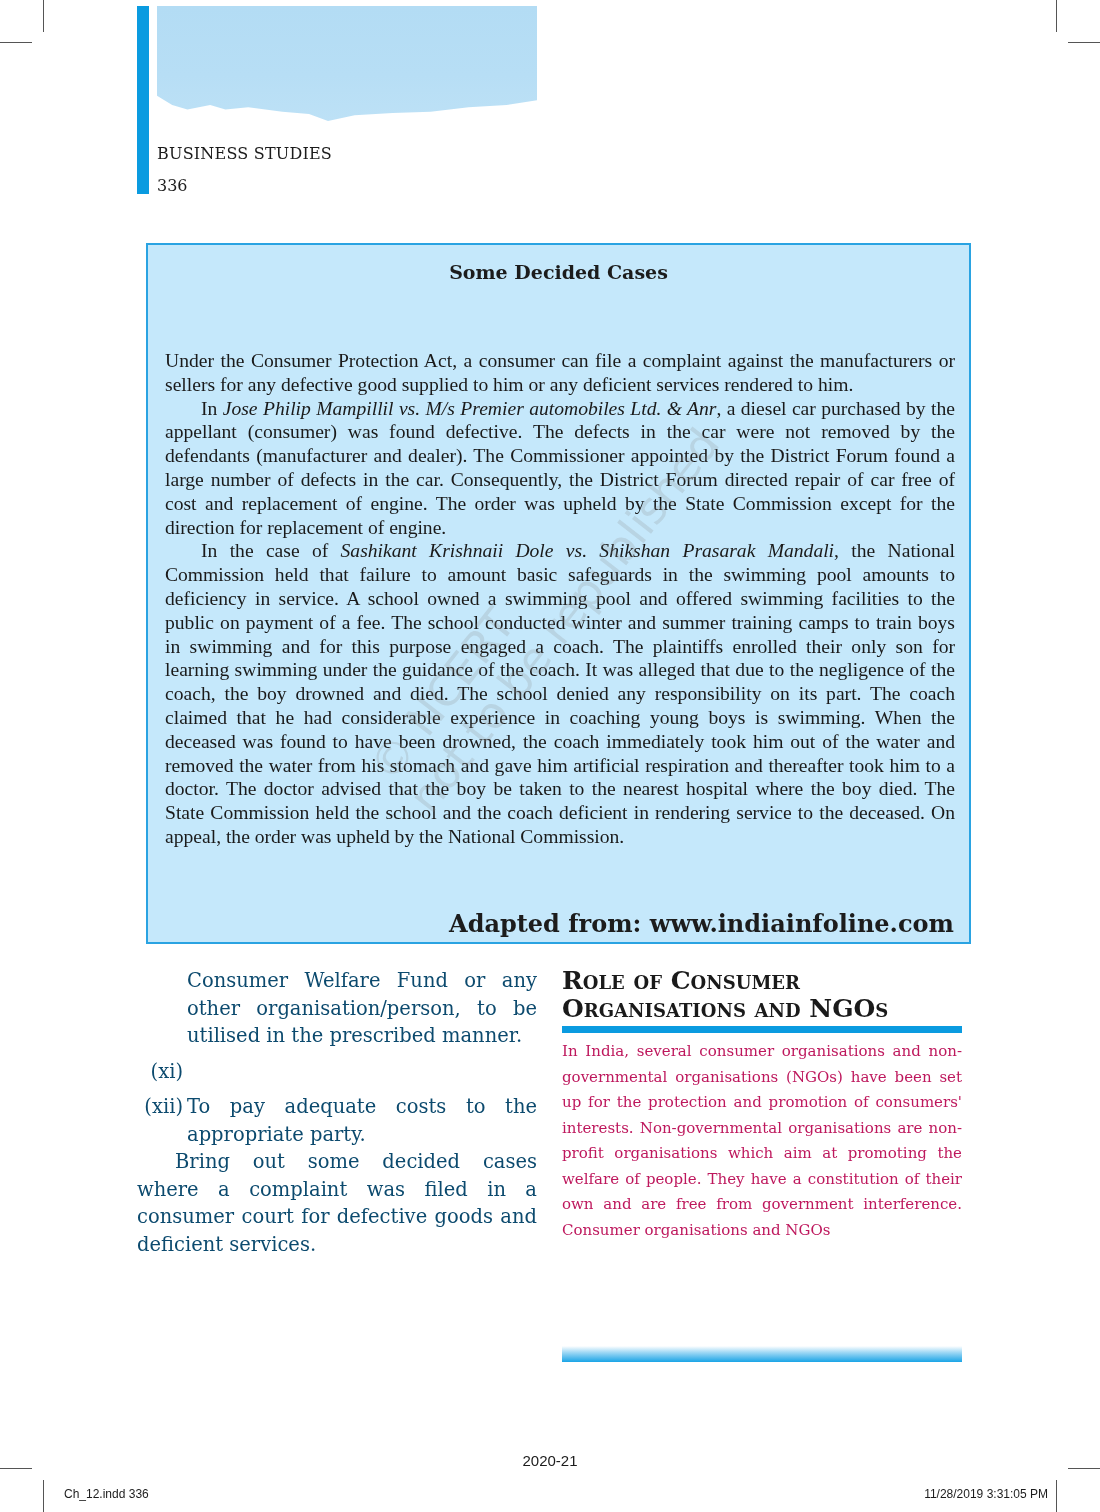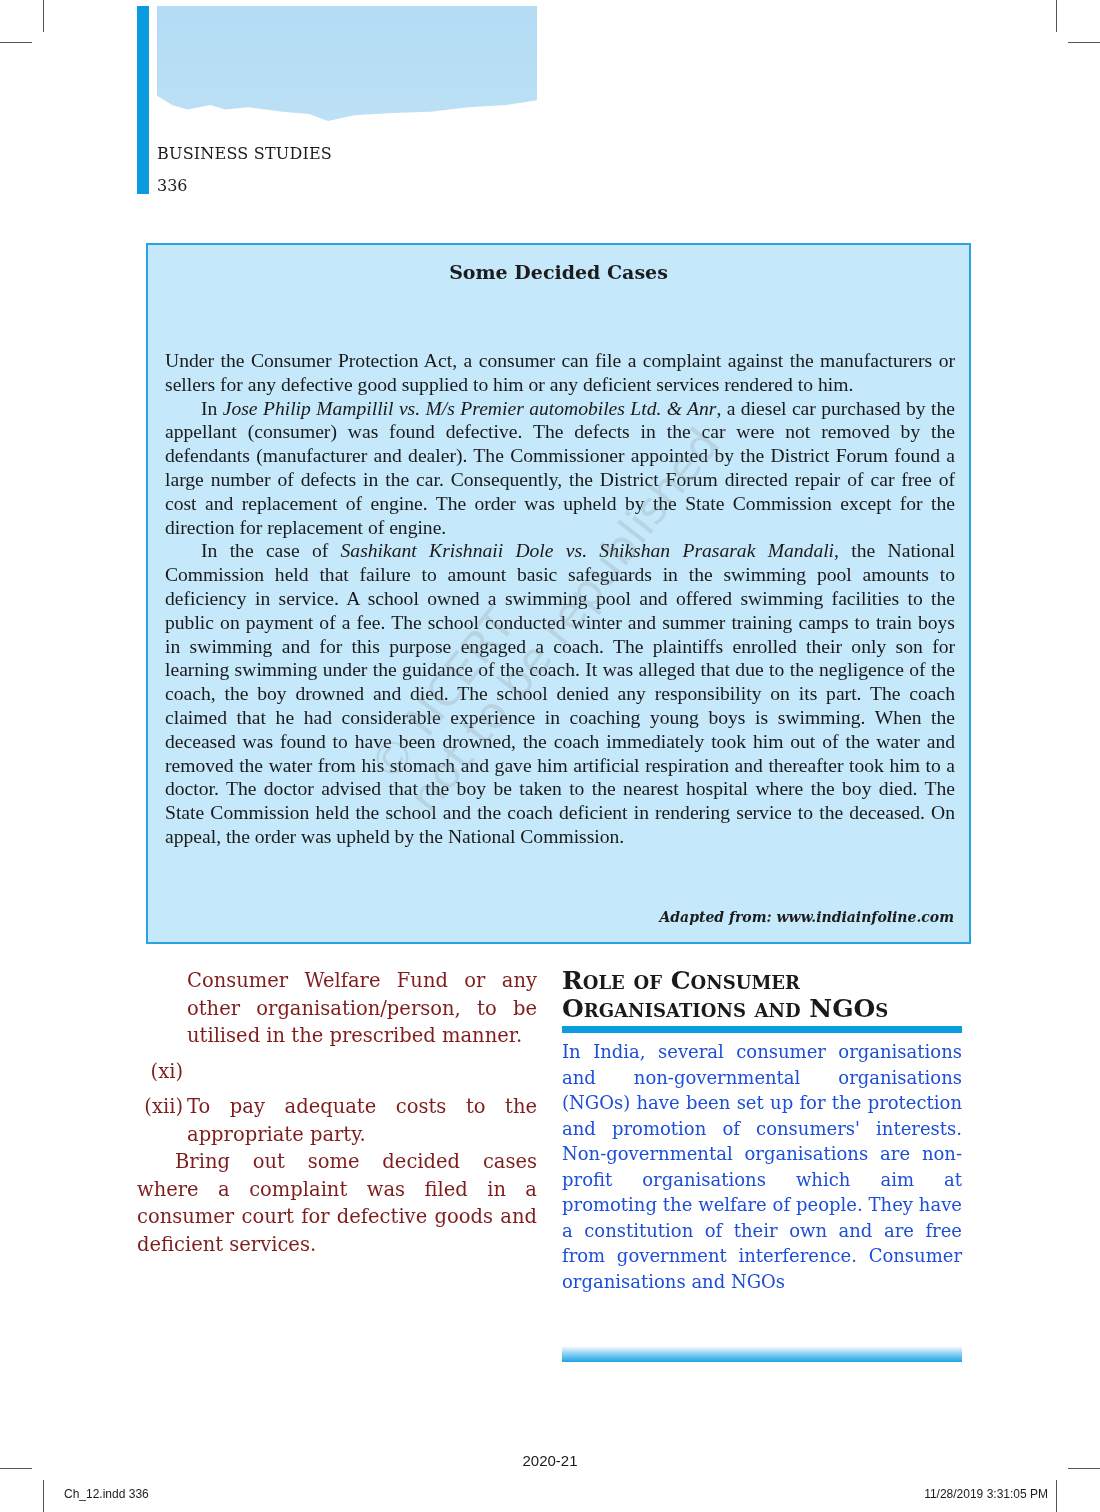--- a/index.html
+++ b/index.html
@@ -21,44 +21,44 @@
   .case-box { position: absolute; left: 146px; top: 243px; width: 821px; height: 697px;
               background: #c5e8fb; border: 2px solid #2aa3e2; box-sizing: content-box; }
   .case-title { position: absolute; left: 0; right: 0; top: 16px; text-align: center;
                 font-family: "DejaVu Serif", serif; font-weight: bold; font-size: 19px; }
   .case-body { position: absolute; left: 17px; width: 790px; top: 58px;
                font-family: "Liberation Serif", serif; font-size: 19.6px; line-height: 23.8px;
                text-align: justify; color: #1a1a1a; margin-top: 46px; }
   .case-body p { margin: 0; }
   .case-body p.indent { text-indent: 36px; }
   .case-source { position: absolute; right: 15px; top: 664px; font-family: "DejaVu Serif", serif;
-                 font-weight: bold; font-style: italic; font-size: 14px; }
+                 font-weight: bold; font-size: 24px; }
 
   
   .watermark { position: absolute; left: 360px; top: 760px; transform: rotate(-52deg);
                transform-origin: left top; font-family: "DejaVu Sans", sans-serif;
                font-size: 44px; color: rgba(140,140,140,0.22); white-space: pre; line-height: 50px; pointer-events: none; }
 
   
   .col-left { position: absolute; left: 137px; top: 967px; width: 400px;
-              font-family: "DejaVu Serif", serif; font-size: 19.5px; line-height: 27.5px; color: #7f1d1d; }
+              font-family: "DejaVu Serif", serif; font-size: 19.5px; line-height: 27.5px; color: #0c4a6e; }
   .col-left p { margin: 0; text-align: justify; }
   .col-left .cont { padding-left: 50px; text-align: justify; }
   .item { display: flex; margin-top: 8px; }
   .item .num { width: 50px; flex: none; text-align: right; padding-right: 4px; box-sizing: border-box; }
   .item .txt { flex: 1; text-align: justify; }
   .col-left .para { margin-top: 0; text-indent: 38px; }
 
   
   .col-right { position: absolute; left: 562px; top: 967px; width: 400px; }
   .heading { font-family: "DejaVu Serif", serif; font-weight: bold; font-size: 25px; line-height: 28px;
              font-variant: small-caps; color: #1a1a1a; }
   .heading-rule { height: 7px; background: #0a9be0; margin-top: 3px; }
-  .col-right .body { font-family: "DejaVu Serif", serif; font-size: 18px; line-height: 25.5px;
-                     text-align: justify; margin-top: 6px; color: #1d4ed8; }
+  .col-right .body { font-family: "DejaVu Serif", serif; font-size: 15px; line-height: 25.5px;
+                     text-align: justify; margin-top: 6px; color: #be185d; }
   .bottom-rule { position: absolute; left: 562px; top: 1346px; width: 400px; height: 16px;
                  background: linear-gradient(180deg, #ffffff 0%, #9fd8f5 40%, #1aa4e6 100%); }
 
   
   .footer-year { position: absolute; left: 0; right: 0; top: 1452px; text-align: center;
                  font-family: "Liberation Sans", sans-serif; font-size: 15px; }
   .slug-left { position: absolute; left: 64px; top: 1487px; font-family: "Liberation Sans", sans-serif; font-size: 12px; }
   .slug-right { position: absolute; right: 52px; top: 1487px; font-family: "Liberation Sans", sans-serif; font-size: 12px; }
 </style>
 </head>

